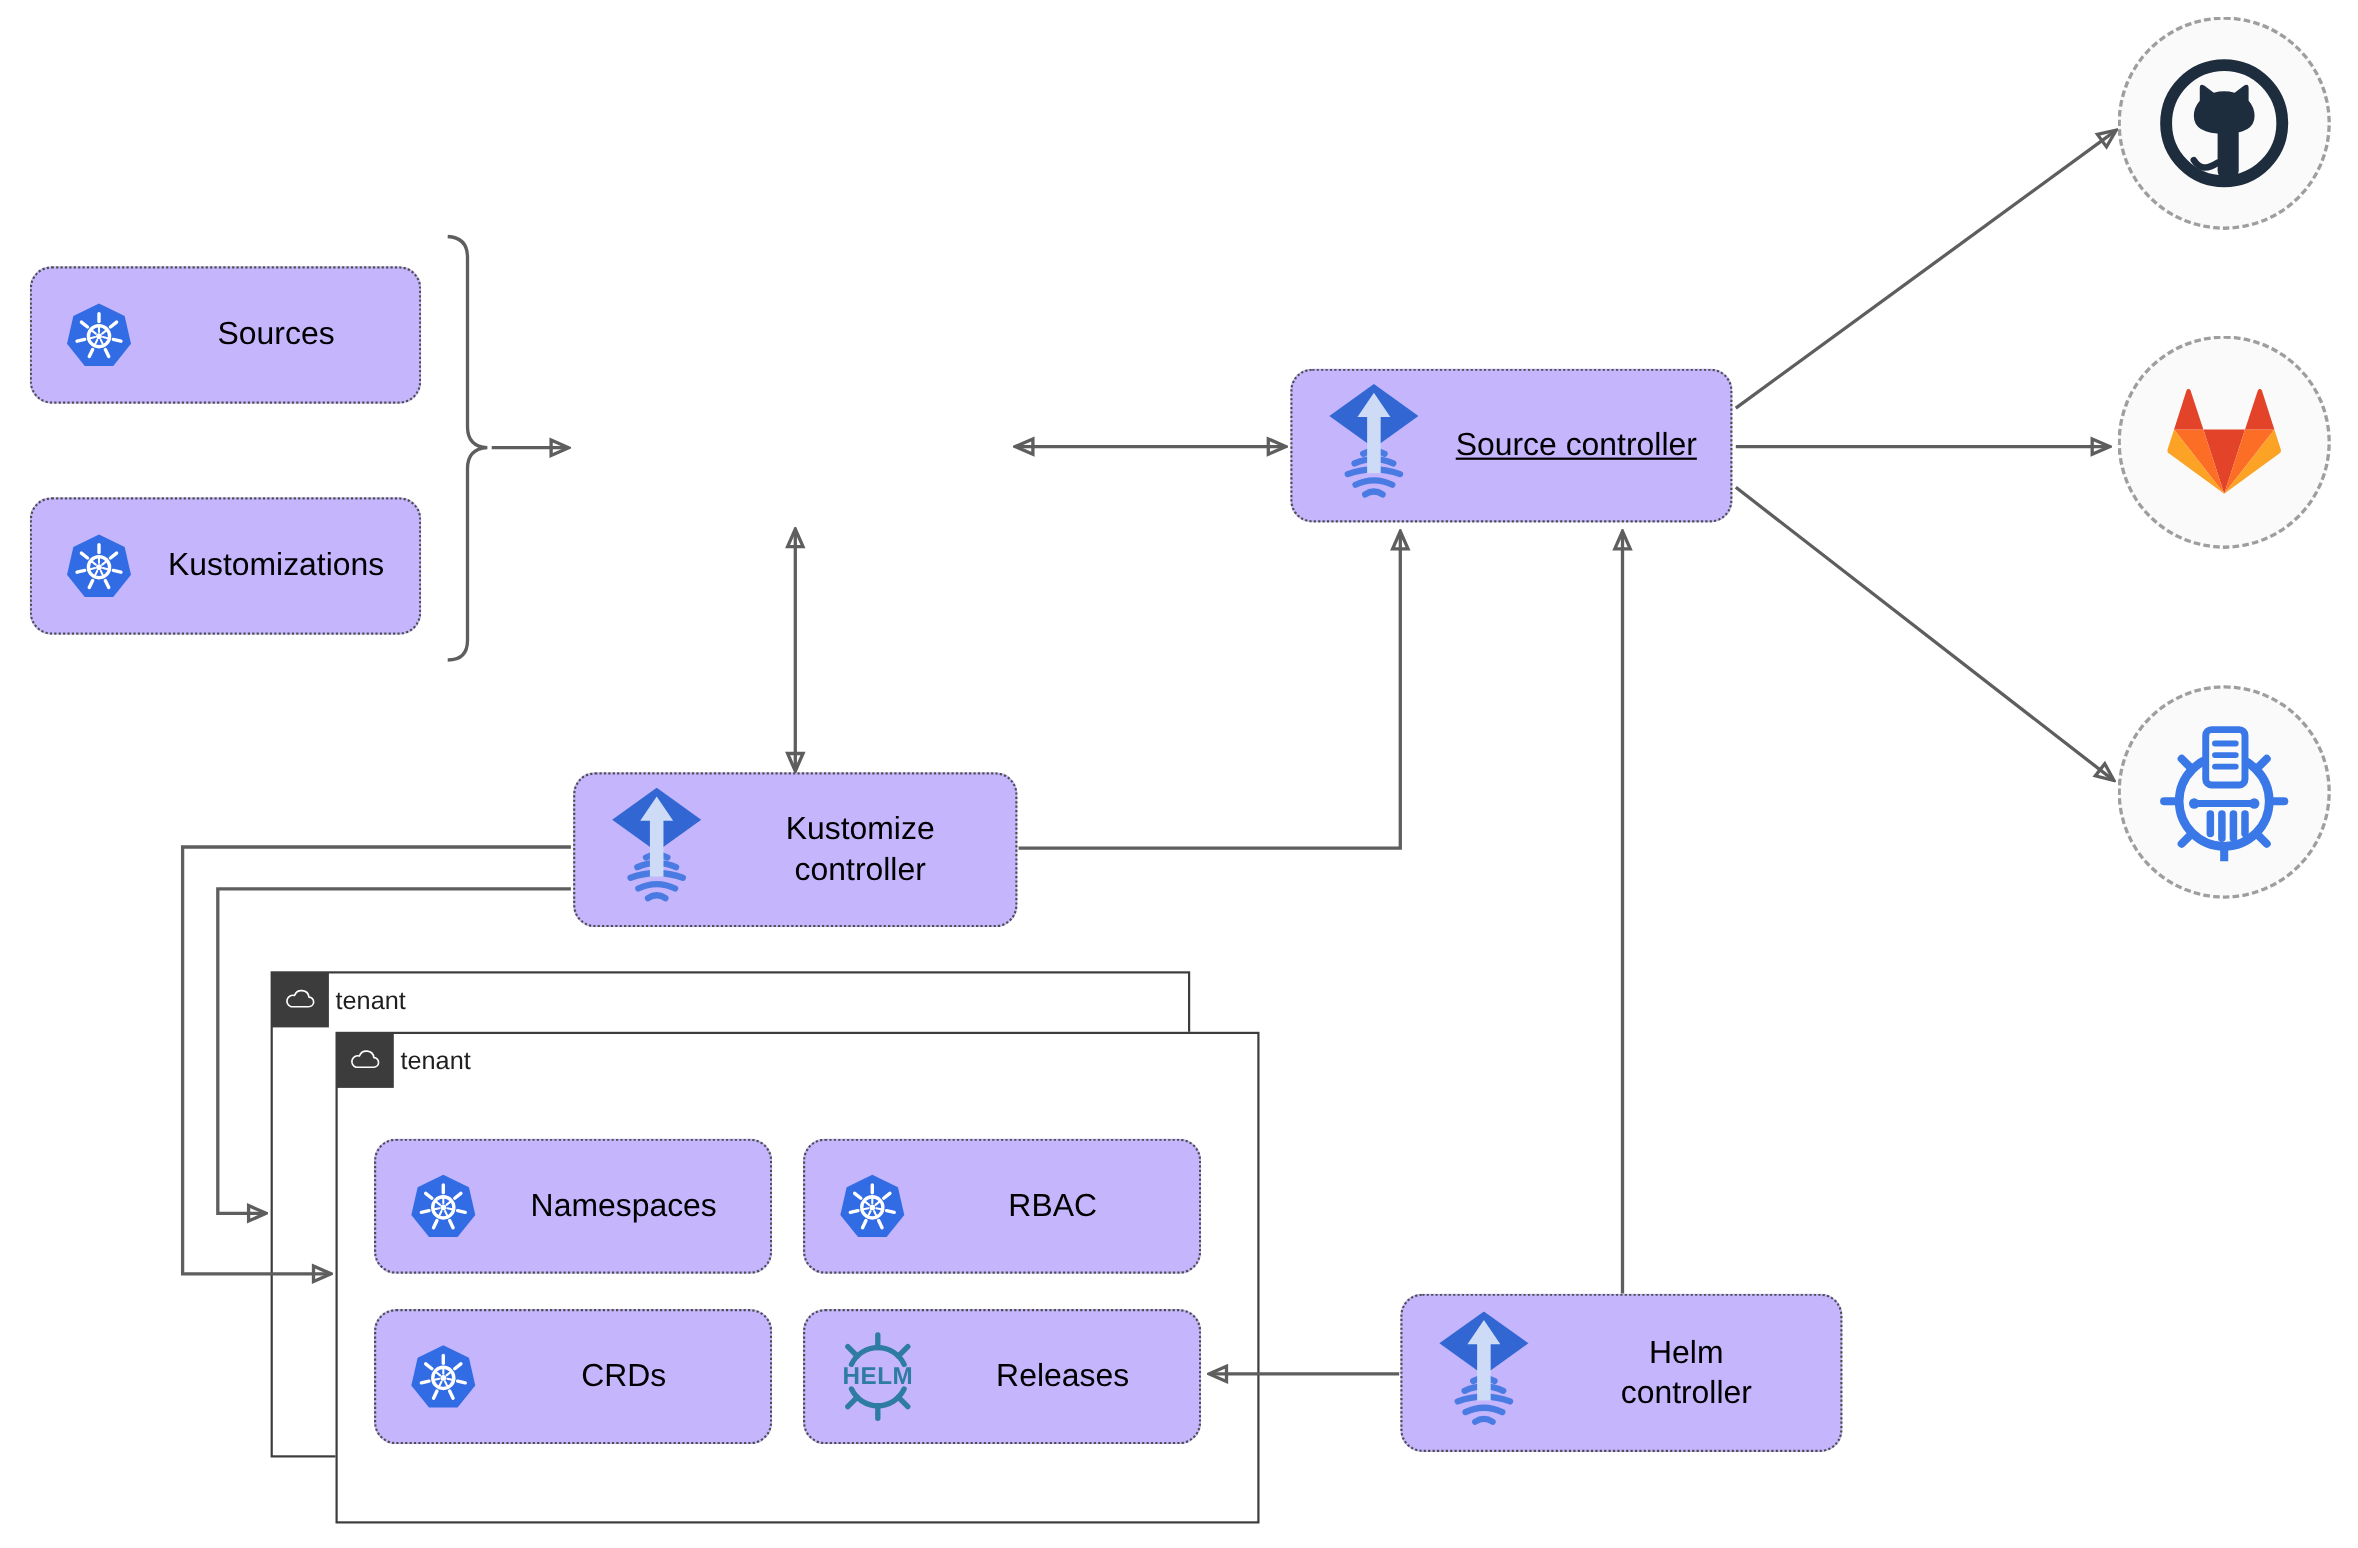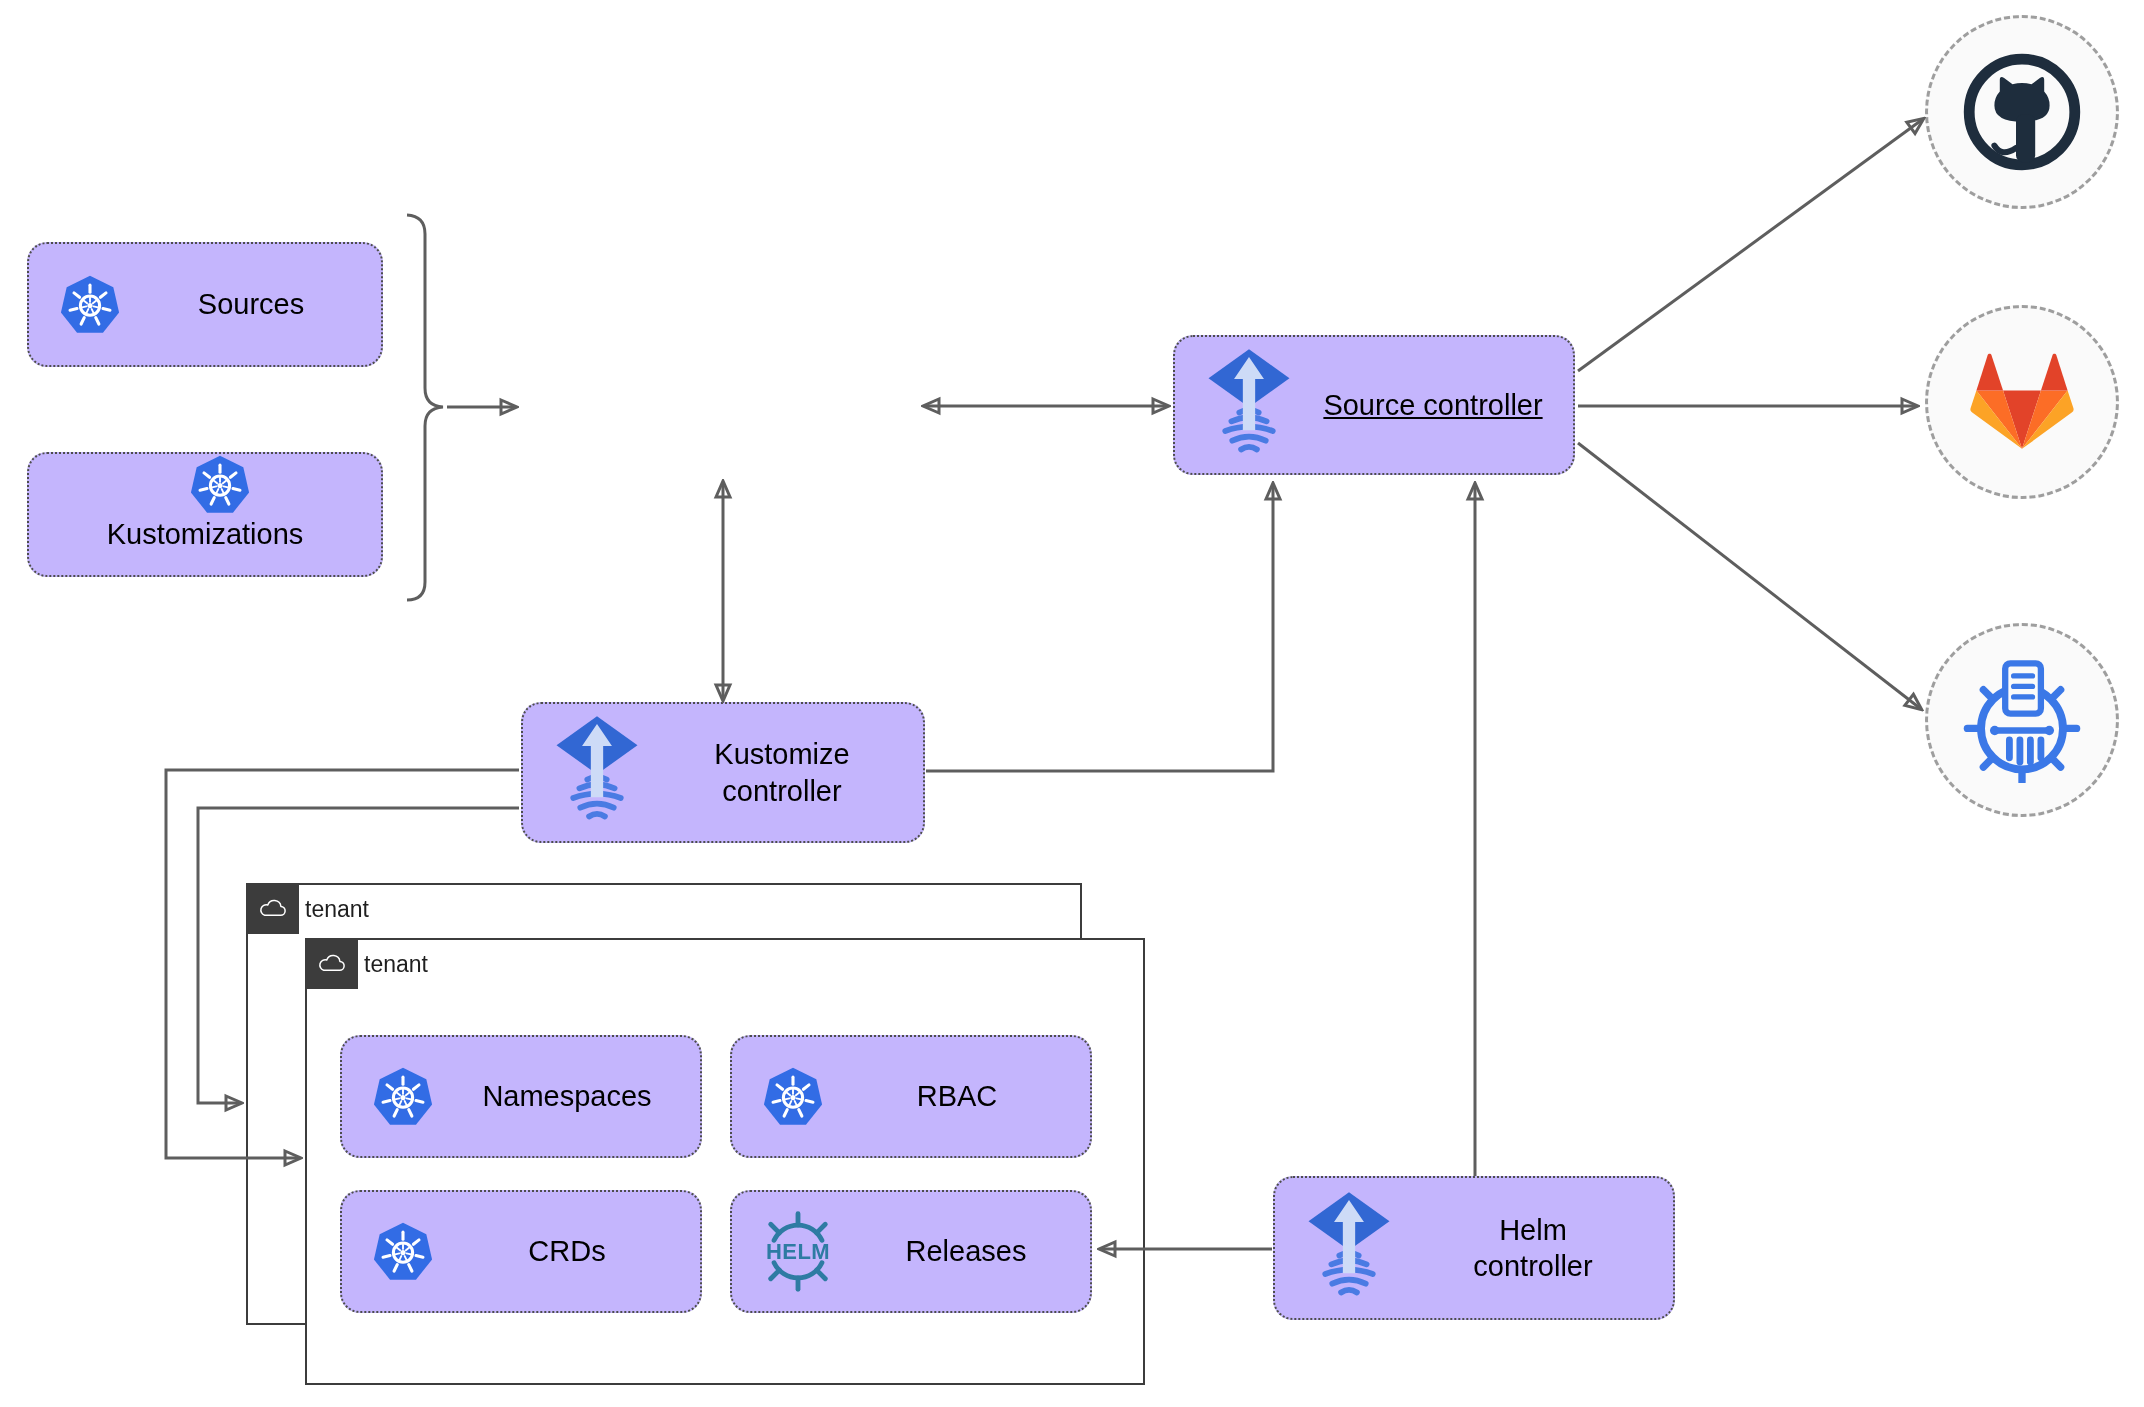--- a/index.html
+++ b/index.html
@@ -18,21 +18,21 @@
                 display:flex;align-items:center;justify-content:center;}
   .tenant-label{position:absolute;left:57px;top:11px;font-size:23px;color:#1f1f1f;}
 
   
   .ext-circle{position:absolute;width:194px;height:194px;border-radius:50%;
               border:3px dashed #9E9E9E;background:#FAFAFA;box-sizing:border-box;
               display:flex;align-items:center;justify-content:center;}
 
   
   #box-sources{left:27px;top:242px;width:356px;height:125px;}
-  #box-kustomizations{left:27px;top:452px;width:356px;height:125px;flex-direction:column;}
+  #box-kustomizations{left:27px;top:452px;width:356px;height:125px;}
   #box-api{left:528px;top:335px;width:390px;height:140px;}
   #box-source-ctrl{left:1173px;top:335px;width:402px;height:140px;text-decoration:underline;}
   #box-kustomize-ctrl{left:521px;top:702px;width:404px;height:141px;}
   #box-helm-ctrl{left:1273px;top:1176px;width:402px;height:144px;}
   #tenant-back{left:246px;top:883px;width:836px;height:442px;}
   #tenant-front{left:305px;top:938px;width:840px;height:447px;}
   #box-namespaces{left:33px;top:95px;width:362px;height:123px;}
   #box-rbac{left:423px;top:95px;width:362px;height:123px;}
   #box-crds{left:33px;top:250px;width:362px;height:123px;}
   #box-releases{left:423px;top:250px;width:362px;height:123px;}

